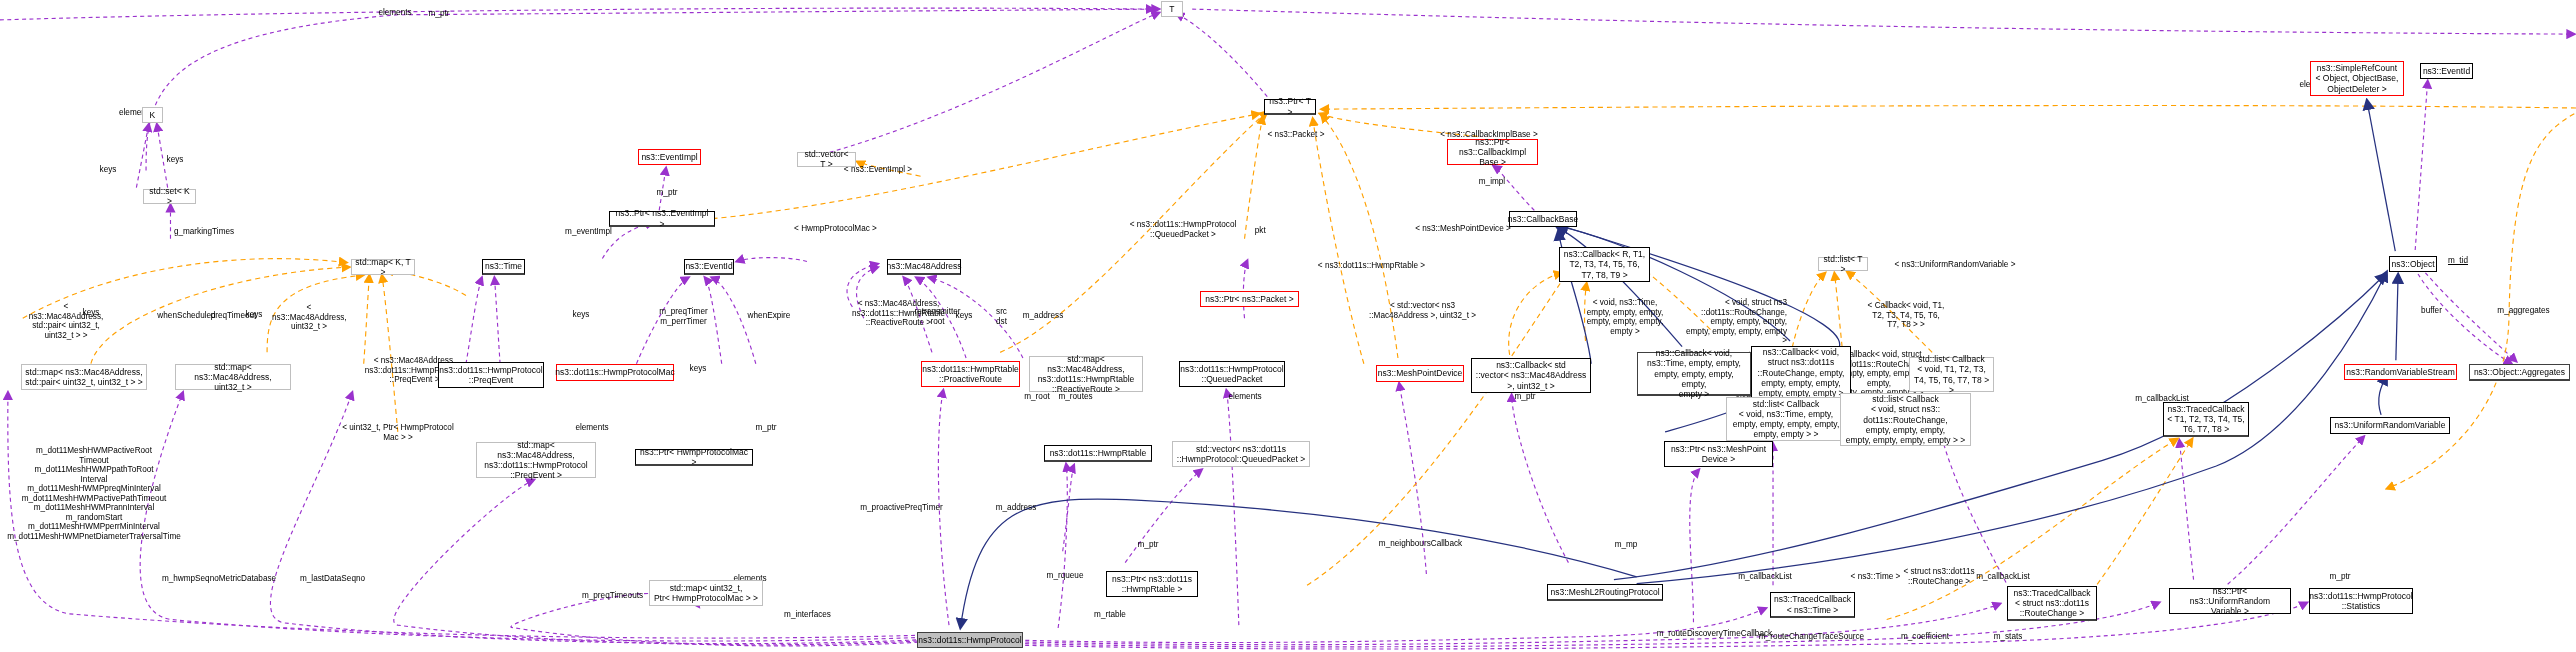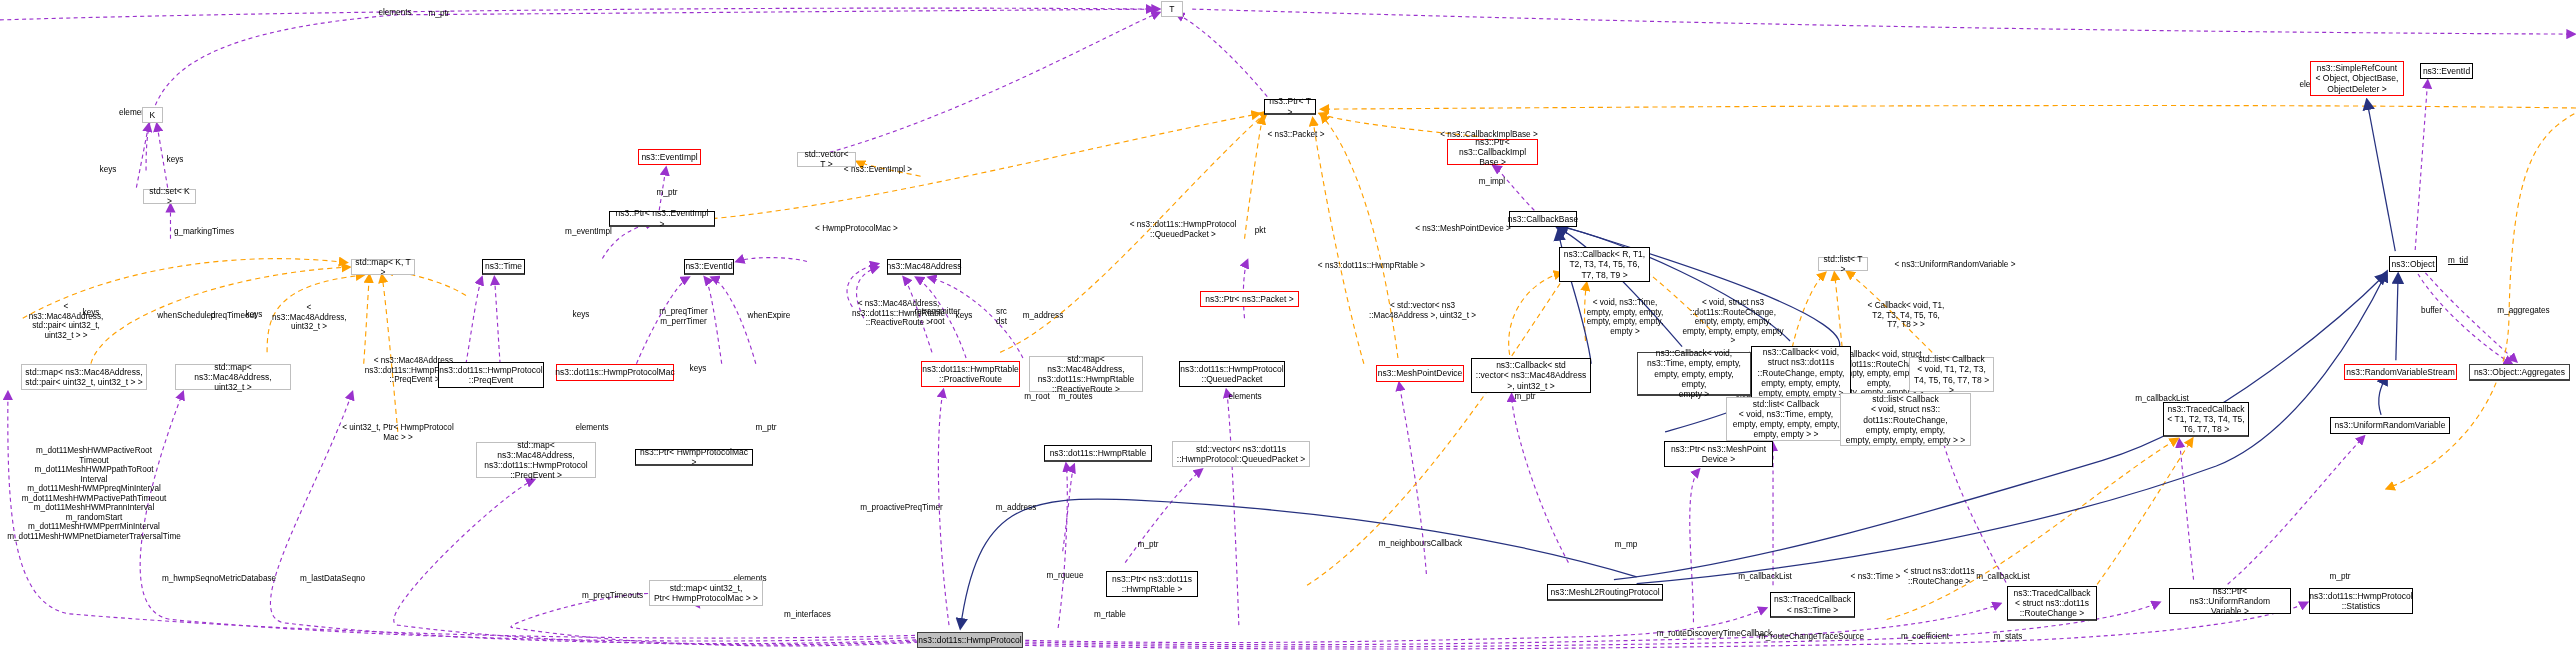--- a/index.html
+++ b/index.html
@@ -278,21 +278,21 @@
       <div class="elabel" style="left: 95px; top: 165px; width: 26px;">keys</div>
       <div class="elabel" style="left: 170px; top: 227px; width: 68px;">g_markingTimes</div>
       <div class="elabel" style="left: 375px; top: 8px; width: 40px;">elements</div>
       <div class="elabel" style="left: 423px; top: 9px; width: 32px;">m_ptr</div>
       <div class="elabel" style="left: 1262px; top: 130px; width: 68px;">&lt; ns3::Packet &gt;</div>
       <div class="elabel" style="left: 1435px; top: 130px; width: 108px;">&lt; ns3::CallbackImplBase &gt;</div>
       <div class="elabel" style="left: 838px; top: 165px; width: 80px;">&lt; ns3::EventImpl &gt;</div>
       <div class="elabel" style="left: 651px; top: 188px; width: 32px;">m_ptr</div>
       <div class="elabel" style="left: 1475px; top: 177px; width: 34px;">m_impl</div>
       <div class="elabel" style="left: 560px; top: 227px; width: 57px;">m_eventImpl</div>
-      <div class="elabel" style="left: 810px; top: 224px; width: 93px;">&lt; HwmpProtocolMac &gt;</div>
+      <div class="elabel" style="left: 789px; top: 224px; width: 93px;">&lt; HwmpProtocolMac &gt;</div>
       <div class="elabel" style="left: 1126px; top: 220px; width: 114px;">&lt; ns3::dot11s::HwmpProtocol
 ::QueuedPacket &gt;</div>
       <div class="elabel" style="left: 1250px; top: 226px; width: 20.5px;">pkt</div>
       <div class="elabel" style="left: 1409px; top: 224px; width: 108px;">&lt; ns3::MeshPointDevice &gt;</div>
       <div class="elabel" style="left: 2296px; top: 80px; width: 40px;">elements</div>
       <div class="elabel" style="left: 2442px; top: 256px; width: 32px; text-decoration: underline;">m_tid</div>
       <div class="elabel" style="left: 1313px; top: 261px; width: 117px;">&lt; ns3::dot11s::HwmpRtable &gt;</div>
       <div class="elabel" style="left: 1890px; top: 260px; width: 130px;">&lt; ns3::UniformRandomVariable &gt;</div>
       <div class="elabel" style="left: 2416px; top: 306px; width: 31px;">buffer</div>
       <div class="elabel" style="left: 2470px; top: 306px; width: 63px; margin-left: 22px;">m_aggregates</div>
@@ -317,21 +317,21 @@
       <div class="elabel" style="left: 951px; top: 311px; width: 26px;">keys</div>
       <div class="elabel" style="left: 990px; top: 307px; width: 23px;">src
 dst</div>
       <div class="elabel" style="left: 1019px; top: 311px; width: 48px;">m_address</div>
       <div class="elabel" style="left: 1367px; top: 301px; width: 111px;">&lt; std::vector&lt; ns3
 ::Mac48Address &gt;, uint32_t &gt;</div>
       <div class="elabel" style="left: 1582px; top: 298px; width: 86px;">&lt; void, ns3::Time,
 empty, empty, empty,
 empty, empty, empty,
 empty &gt;</div>
-      <div class="elabel" style="left: 1679px; top: 298px; width: 108px;">&lt; void, struct ns3
+      <div class="elabel" style="left: 1679px; top: 298px; width: 108px; text-align: right;">&lt; void, struct ns3
 ::dot11s::RouteChange,
 empty, empty, empty,
 empty, empty, empty, empty &gt;</div>
       <div class="elabel" style="left: 1864px; top: 301px; width: 84px;">&lt; Callback&lt; void, T1,
 T2, T3, T4, T5, T6,
 T7, T8 &gt; &gt;</div>
       <div class="elabel" style="left: 1741px; top: 350px; width: 88px;">&lt; Callback&lt; void, ns3
 ::Time, empty, empty,
 empty, empty, empty,
 empty, empty &gt; &gt;</div>

